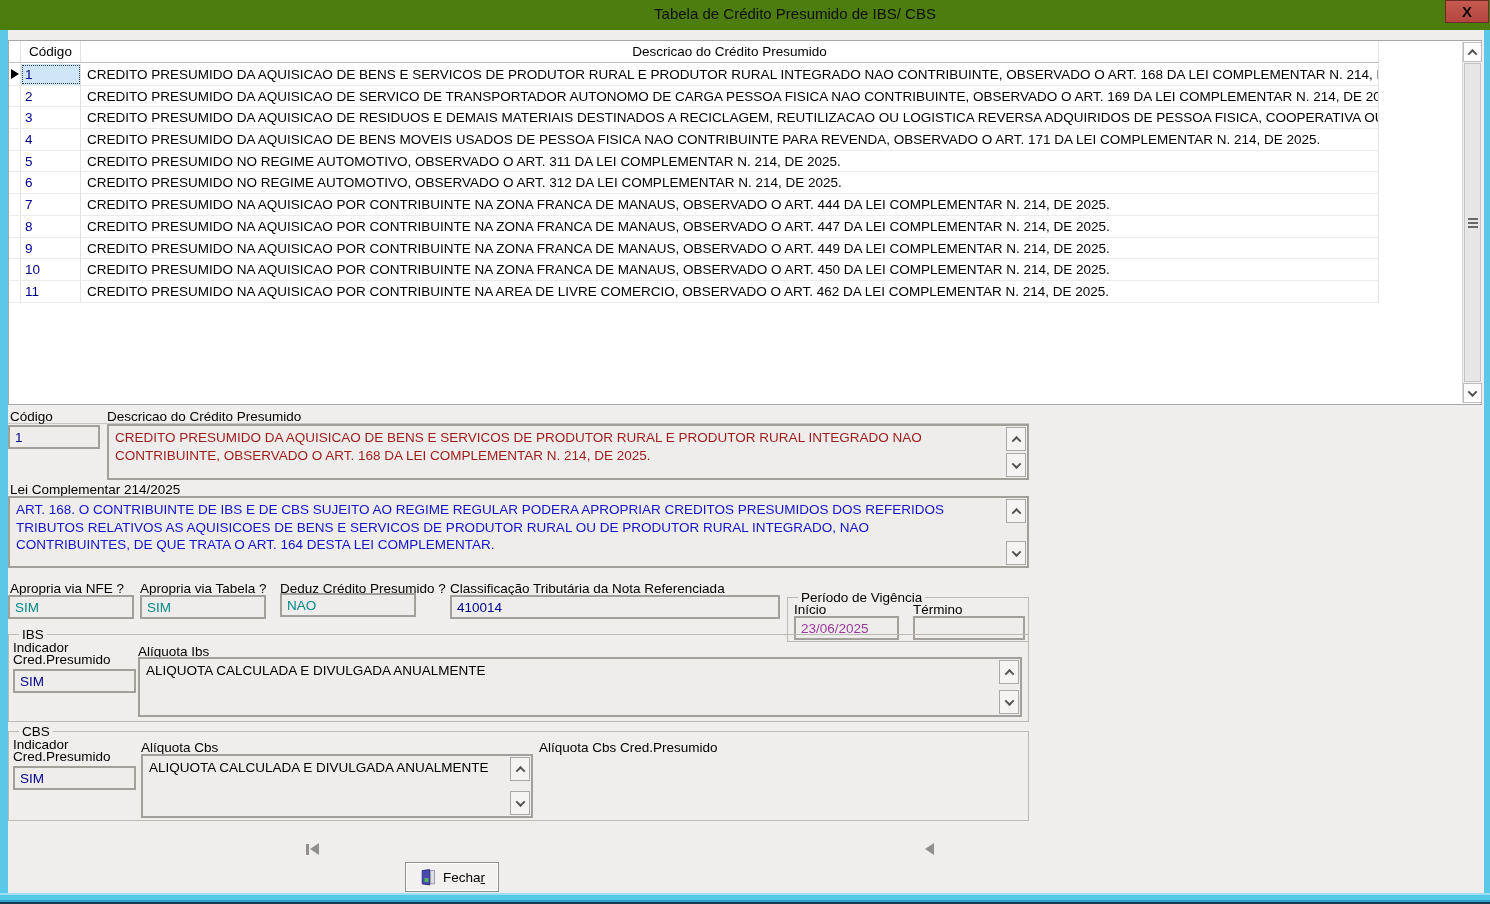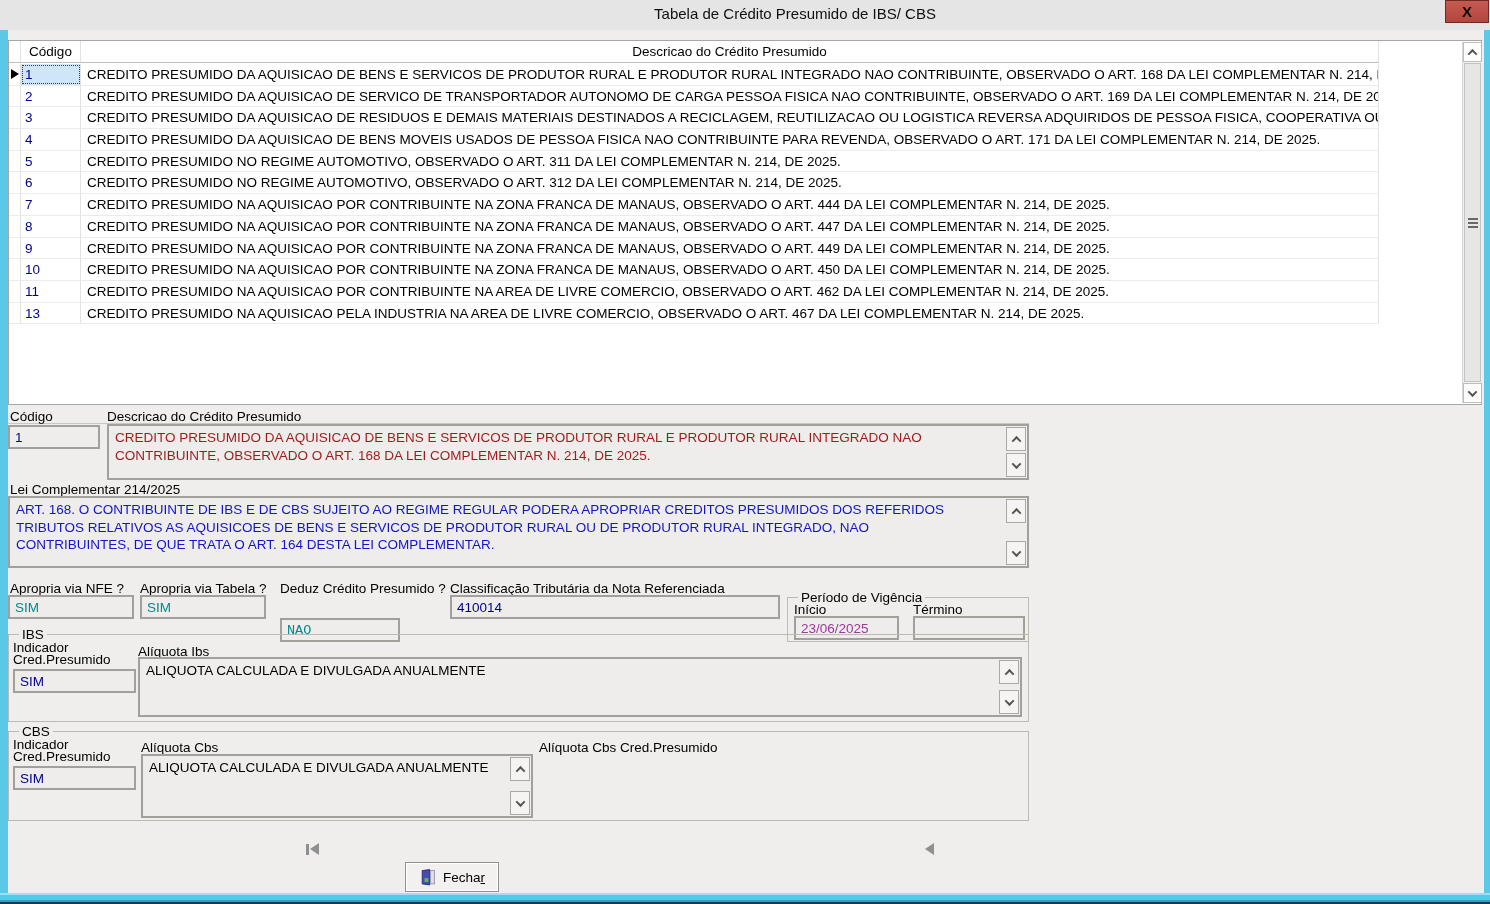--- a/index.html
+++ b/index.html
@@ -1,20 +1,20 @@
 <!DOCTYPE html>
 <html><head>
 <meta charset="utf-8">
 <style>
   * { margin:0; padding:0; box-sizing:border-box; }
   html,body { width:1490px; height:904px; overflow:hidden; }
   body { font-family:"Liberation Sans","DejaVu Sans",sans-serif; font-size:13.5px; color:#000; background:#5cc8e8; position:relative; }
 
   
-  .titlebar { position:absolute; left:0; top:0; width:1490px; height:30px; background:#e5e5e5;
+  .titlebar { position:absolute; left:0; top:0; width:1490px; height:30px; background:#4d7c0f;
               display:flex; align-items:flex-start; justify-content:center; }
   .title { padding-left:100px; padding-top:5px; font-size:15px; font-weight:500; color:#101010; }
   .close-btn { position:absolute; right:1px; top:0; width:44px; height:23px;
                background:linear-gradient(#c65a51,#b2463e); border:1px solid #6e2b26;
                display:flex; align-items:center; justify-content:center; cursor:pointer; }
   .close-btn span { font-weight:bold; font-size:15px; color:#0a0a0a; line-height:1; }
   .content { position:absolute; left:8px; top:30px; width:1476px; height:863px; background:#efeeec; }
   .bottombar { position:absolute; left:0; top:893px; width:1490px; height:11px;
                background:linear-gradient(#9fdff2 0 2px,#55c8e8 2px 7px,#2f9fc4 7px 9px,#163a52 9px 11px); }
 
@@ -142,25 +142,20 @@
           <div class="grid-row">
             <div class="cell ind"></div>
             <div class="cell code">10</div>
             <div class="cell desc">CREDITO PRESUMIDO NA AQUISICAO POR CONTRIBUINTE NA ZONA FRANCA DE MANAUS, OBSERVADO O ART. 450 DA LEI COMPLEMENTAR N. 214, DE 2025.</div>
           </div>
           <div class="grid-row">
             <div class="cell ind"></div>
             <div class="cell code">11</div>
             <div class="cell desc">CREDITO PRESUMIDO NA AQUISICAO POR CONTRIBUINTE NA AREA DE LIVRE COMERCIO, OBSERVADO O ART. 462 DA LEI COMPLEMENTAR N. 214, DE 2025.</div>
           </div>
-          <div class="grid-row">
-            <div class="cell ind"></div>
-            <div class="cell code">13</div>
-            <div class="cell desc">CREDITO PRESUMIDO NA AQUISICAO PELA INDUSTRIA NA AREA DE LIVRE COMERCIO, OBSERVADO O ART. 467 DA LEI COMPLEMENTAR N. 214, DE 2025.</div>
-          </div>
         </div>
 
       <div class="vscroll">
         <div class="sb-btn up">
             <i class="chv chv-up"></i>
           </div>
         <div class="sb-thumb">
           <span class="grip">
               <i></i>
               <i></i>
@@ -204,21 +199,21 @@
       </div>
     </div>
 
     <span class="lbl" style="left:2px; top:551px;">Apropria via NFE ?</span>
     <div class="vbox teal" style="left:0; top:565px; width:126px; height:24px;">SIM</div>
 
     <span class="lbl" style="left:132px; top:551px;">Apropria via Tabela ?</span>
     <div class="vbox teal" style="left:132px; top:565px; width:126px; height:24px;">SIM</div>
 
     <span class="lbl" style="left:272px; top:551px;">Deduz Crédito Presumido ?</span>
-    <div class="vbox teal" style="left:272px; top:588px; width:120px; height:24px;font-family:Liberation Mono, monospace;">NAO</div>
+    <div class="vbox teal" style="left:272px; top:563px; width:136px; height:24px;">NAO</div>
 
     <span class="lbl" style="left:442px; top:551px;">Classificação Tributária da Nota Referenciada</span>
     <div class="vbox navy" style="left:442px; top:565px; width:330px; height:24px;">410014</div>
 
     <div class="gbox" style="left:779px; top:567px; width:242px; height:45px;">
       <span class="legend">Período de Vigência</span>
       <span class="lbl" style="left:6px; top:4px;">Início</span>
       <div class="vbox purp" style="left:6px; top:18px; width:105px; height:24px;">23/06/2025</div>
       <span class="lbl" style="left:125px; top:4px;">Término</span>
       <div class="vbox" style="left:125px; top:18px; width:112px; height:24px;"></div>

